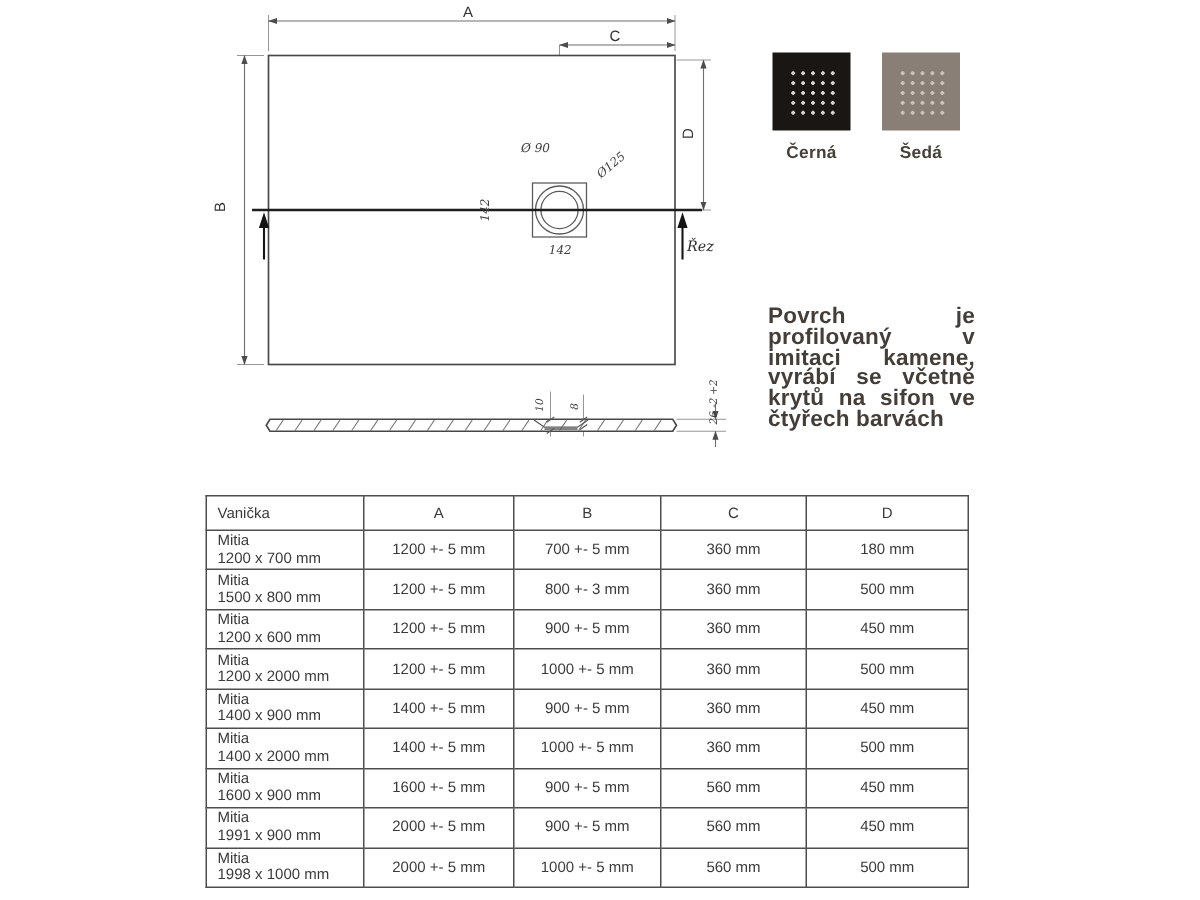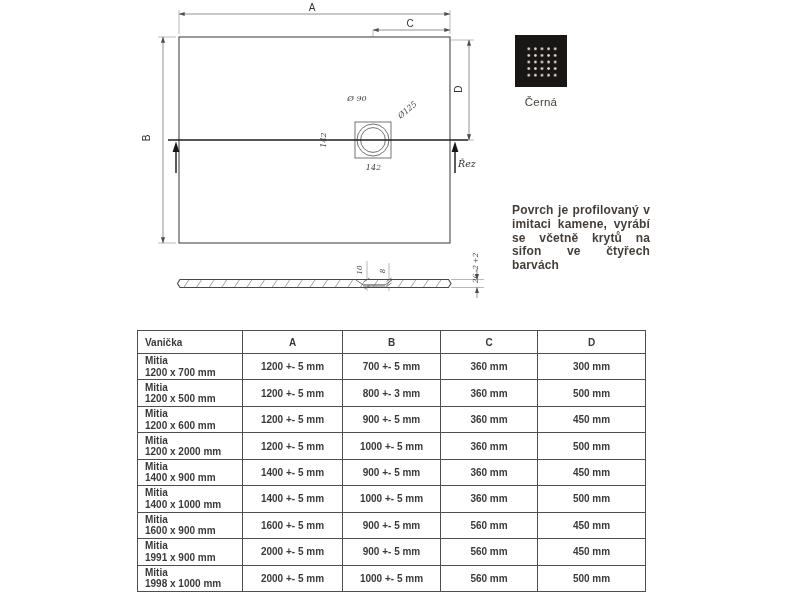--- a/index.html
+++ b/index.html
@@ -14,41 +14,41 @@
   .rez{font-family:"DejaVu Serif",serif;font-style:italic;font-size:9.5px;fill:#2e2e2e;}
   .ext{stroke:#8a8a8a;stroke-width:.6;}
   .dimline{stroke:#6f6f6f;stroke-width:.75;fill:none;}
   .mainline{stroke:#474747;stroke-width:1.1;fill:#ffffff;}
   .thinline{stroke:#5a5a5a;stroke-width:.85;fill:none;}
   #hatch line{stroke:#787878;stroke-width:.7;}
 
   
   #swatch-grid{position:absolute;left:515px;top:35px;display:grid;
                grid-template-columns:52px 52px;column-gap:21px;row-gap:0;}
-  .swatch-cell{display:flex;flex-direction:column;align-items:center;}
+  .swatch-cell{display:flex;flex-direction:column;align-items:center;font-weight:bold;}
   .swatch{position:relative;width:52px;height:52px;box-sizing:border-box;}
   .dots{position:absolute;left:50%;top:50%;width:33px;height:33px;transform:translate(-50%,-50%);
         background-image:radial-gradient(circle,var(--dc) 1.25px,transparent 1.4px);
         background-size:6.6px 6.6px;background-position:1px 1px;}
   .sw0{background:#191614;--dc:#d9d5d1;}
   .sw1{background:#aca298;--dc:#d8d2cb;}
   .sw2{background:#f3f2ef;--dc:#dbd8d3;border:1px solid #dcdad6;}
   .sw3{background:#897f77;--dc:#ccc5be;}
   .swatch-label{margin-top:9px;margin-bottom:10px;font-size:11.5px;color:#474039;
                 white-space:nowrap;text-align:center;letter-spacing:.2px;}
 
   
   #description{position:absolute;left:512px;top:204px;width:138px;margin:0;
-               font-size:12px;line-height:13.8px;font-weight:bold;color:#453e38;
+               font-size:15px;line-height:13.8px;font-weight:bold;color:#453e38;
                text-align:justify;letter-spacing:.15px;}
 
   
   #dims{position:absolute;left:137px;top:330px;width:508px;height:262px;
         border-collapse:collapse;table-layout:fixed;}
-  #dims th,#dims td{border:1px solid #4e4e4e;font-size:10px;font-weight:bold;color:#3a3a3a;
+  #dims th,#dims td{border:1px solid #4e4e4e;font-size:10px;font-weight:normal;color:#3a3a3a;
                     padding:1px 2px;text-align:center;vertical-align:middle;}
   #dims th{height:20px;}
   #dims th.first,#dims td.first{text-align:left;padding-left:7px;}
   #dims td.first div{line-height:11.5px;}
 </style>
 </head>
 <body>
 
 <div class="screen">
 
@@ -159,20 +159,26 @@
     <text class="dim-sm" x="478" y="274" text-anchor="middle" transform="rotate(-90 478 274)">26 -2</text>
   </svg>
 
   <div id="swatch-grid">
     <div class="swatch-cell">
       <div class="swatch sw0">
         <div class="dots"></div>
       </div>
       <div class="swatch-label">Černá</div>
     </div>
+    <div class="swatch-cell">
+      <div class="swatch sw3">
+        <div class="dots"></div>
+      </div>
+      <div class="swatch-label">Šedá</div>
+    </div>
   </div>
 
   <p id="description">Povrch je profilovaný v imitaci kamene, vyrábí se včetně krytů na sifon ve čtyřech barvách</p>
 
   <table id="dims">
     <colgroup>
       <col style="width:105px">
         <col style="width:100px">
         <col style="width:98px">
       <col style="width:97px">
@@ -189,26 +195,26 @@
     </thead>
     <tbody>
       <tr>
         <td class="first">
             <div>Mitia</div>
             <div>1200 x 700 mm</div>
           </td>
         <td>1200 +- 5 mm</td>
         <td>700 +- 5 mm</td>
         <td>360 mm</td>
-        <td>300 mm</td>
-      </tr>
-      <tr>
-        <td class="first">
-            <div>Mitia</div>
-            <div>1200 x 500 mm</div>
+        <td>180 mm</td>
+      </tr>
+      <tr>
+        <td class="first">
+            <div>Mitia</div>
+            <div>1500 x 800 mm</div>
           </td>
         <td>1200 +- 5 mm</td>
         <td>800 +- 3 mm</td>
         <td>360 mm</td>
         <td>500 mm</td>
       </tr>
       <tr>
         <td class="first">
             <div>Mitia</div>
             <div>1200 x 600 mm</div>
@@ -234,21 +240,21 @@
             <div>1400 x 900 mm</div>
           </td>
         <td>1400 +- 5 mm</td>
         <td>900 +- 5 mm</td>
         <td>360 mm</td>
         <td>450 mm</td>
       </tr>
       <tr>
         <td class="first">
             <div>Mitia</div>
-            <div>1400 x 1000 mm</div>
+            <div>1400 x 2000 mm</div>
           </td>
         <td>1400 +- 5 mm</td>
         <td>1000 +- 5 mm</td>
         <td>360 mm</td>
         <td>500 mm</td>
       </tr>
       <tr>
         <td class="first">
             <div>Mitia</div>
             <div>1600 x 900 mm</div>

